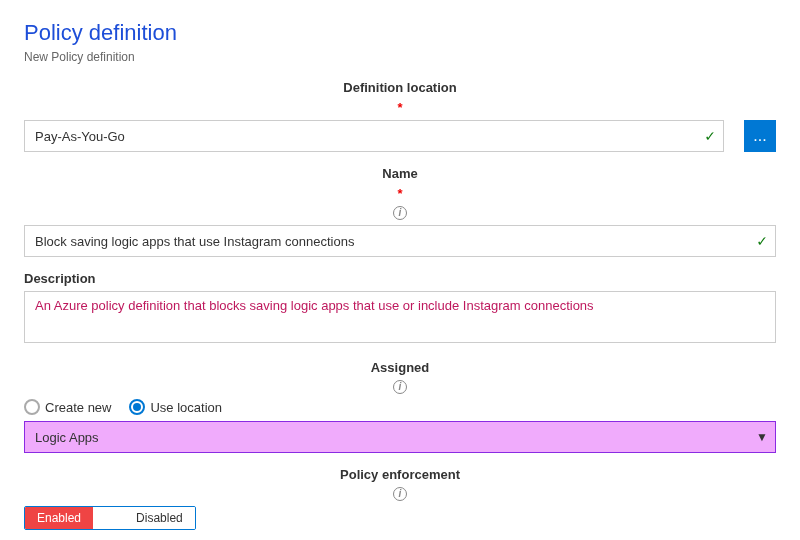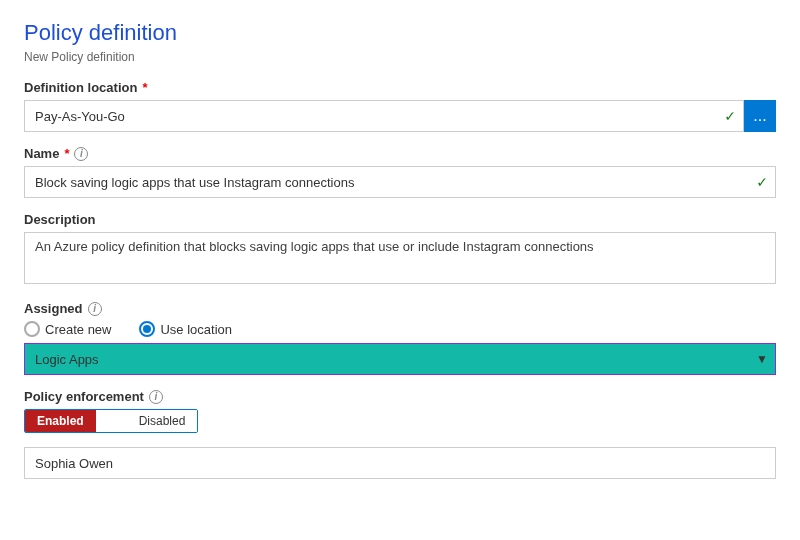--- a/index.html
+++ b/index.html
@@ -38,20 +38,21 @@
       margin-bottom: 14px;
     }
     .form-label {
       display: flex;
       align-items: center;
       gap: 5px;
       font-size: 13px;
       font-weight: 600;
       margin-bottom: 5px;
       color: #333;
+      flex-direction: column;
     }
     .required-star {
       color: #e00;
       font-size: 13px;
     }
     .info-icon {
       display: inline-flex;
       align-items: center;
       justify-content: center;
       width: 14px;
@@ -60,21 +61,21 @@
       border: 1px solid #888;
       color: #888;
       font-size: 10px;
       font-style: italic;
       font-weight: bold;
       cursor: pointer;
       line-height: 1;
     }
     .input-row {
       display: flex;
-      gap: 0;
+      gap: 20px;
       align-items: center;
       border-radius: 14px;
     }
     .form-input {
       flex: 1;
       height: 32px;
       border: 1px solid #ccc;
       padding: 0 10px;
       font-size: 13px;
       color: #333;
@@ -114,31 +115,31 @@
       justify-content: center;
       color: #fff;
       font-size: 16px;
       flex-shrink: 0;
     }
     .form-textarea {
       width: 100%;
       border: 1px solid #ccc;
       padding: 6px 10px;
       font-size: 13px;
-      color: #404040;
+      color: #be185d;
       resize: none;
       font-family: inherit;
       outline: none;
       min-height: 52px;
     }
     
     .radio-group {
       display: flex;
       align-items: center;
-      gap: 28px;
+      gap: 18px;
     }
     .radio-option {
       display: flex;
       align-items: center;
       gap: 5px;
       cursor: pointer;
       font-size: 13px;
     }
     .radio-circle {
       width: 16px;
@@ -166,21 +167,21 @@
       width: 100%;
     }
     .form-select {
       width: 100%;
       height: 32px;
       border: 1.5px solid #8a2be2;
       padding: 0 30px 0 10px;
       font-size: 13px;
       color: #333;
       appearance: none;
-      background: #14b8a6;
+      background: #f0abfc;
       outline: none;
       cursor: pointer;
     }
     .select-chevron {
       position: absolute;
       right: 8px;
       top: 50%;
       transform: translateY(-50%);
       color: #333;
       font-size: 12px;
@@ -198,23 +199,22 @@
     }
     .toggle-btn {
       padding: 4px 12px;
       font-size: 12px;
       font-weight: 500;
       border: none;
       cursor: pointer;
       outline: none;
     }
     .toggle-btn.active {
-      background: #b91c1c;
+      background: #ef4444;
       color: #fff;
-      font-weight: bold;
     }
     .toggle-btn.inactive {
       background: #fff;
       color: #333;
       padding-left: 43px;
     }
     .form-label-plain {
       font-size: 13px;
       font-weight: 600;
       margin-bottom: 5px;

